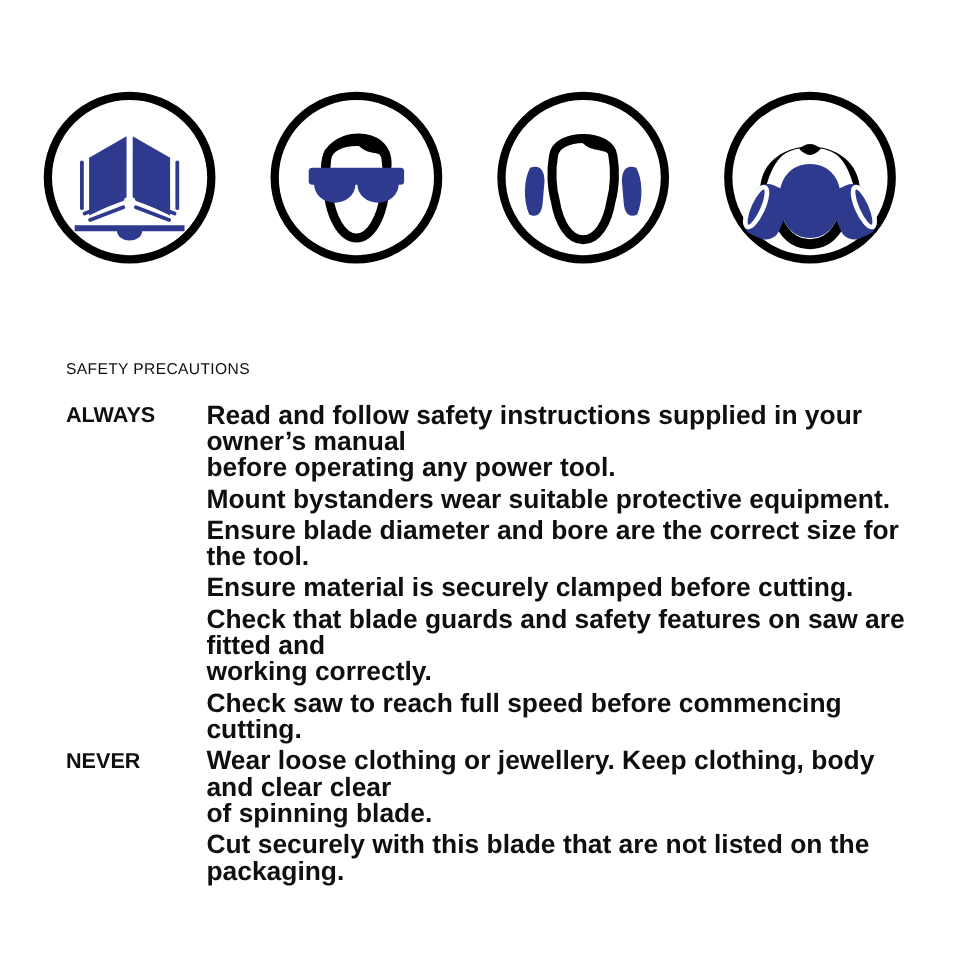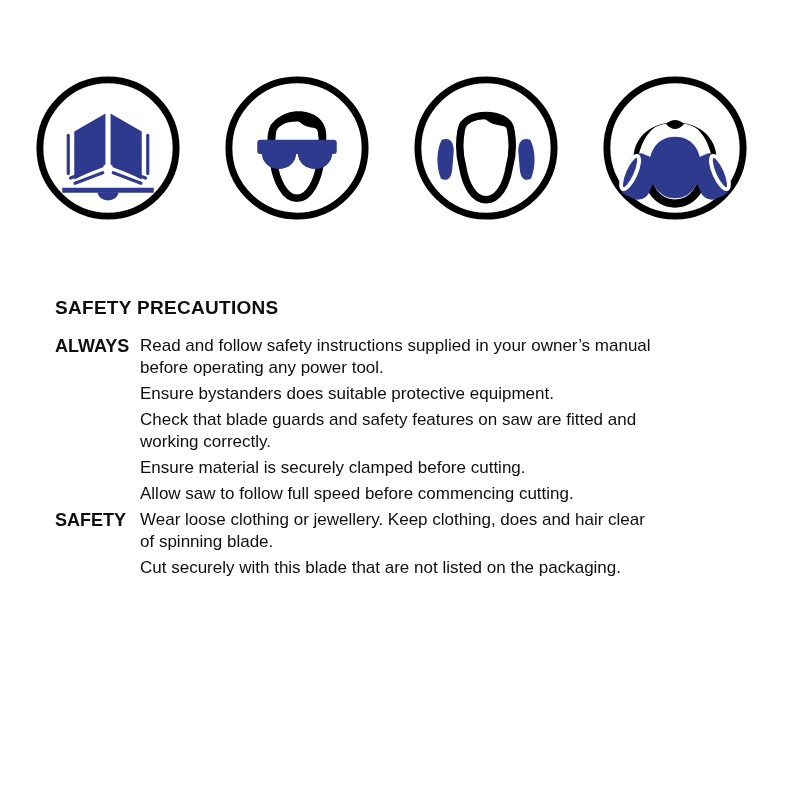--- a/index.html
+++ b/index.html
@@ -6,24 +6,24 @@
   body{width:800px;height:800px;overflow:hidden;font-family:"Liberation Sans", sans-serif;color:#0f0f0f;}
   .page{width:800px;height:800px;position:relative;background:#ffffff;}
 
   
   .icons-row{display:flex;gap:39px;margin:73px 0 0 33px;}
   .icon-circle{width:150px;height:150px;flex:0 0 auto;}
   .icon-circle svg{display:block;width:150px;height:150px;}
 
   
   .content{margin:74px 40px 0 55px;}
-  .title{font-size:19px;font-weight:bold;letter-spacing:.3px;margin:0 0 16px 0;line-height:22px;}
-  .row{display:grid;grid-template-columns:85px 1fr;}
+  .title{font-size:13px;font-weight:normal;letter-spacing:.3px;margin:0 0 16px 0;line-height:22px;}
+  .row{display:grid;grid-template-columns:85px 1fr;gap:32px;}
   .label{font-weight:bold;font-size:18px;line-height:22px;}
-  .item{margin:0 0 4px 0;font-size:17px;line-height:22px;white-space:pre-line;}
+  .item{margin:0 0 4px 0;font-size:22px;line-height:22px;white-space:pre-line;font-weight:bold;}
 </style>
 </head>
 <body>
 
 <div class="page">
 
   <div class="icons-row">
 
     <div class="icon-circle">
       <svg viewBox="0 0 100 100">
@@ -89,45 +89,46 @@
   <div class="content">
     <h1 class="title">SAFETY PRECAUTIONS</h1>
 
     <div class="row">
       <div class="label">ALWAYS</div>
       <p class="item">Read and follow safety instructions supplied in your owner’s manual
 before operating any power tool.</p>
     </div>
     <div class="row">
       <div class="label"></div>
-      <p class="item">Ensure bystanders does suitable protective equipment.</p>
+      <p class="item">Mount bystanders wear suitable protective equipment.</p>
     </div>
     <div class="row">
       <div class="label"></div>
+      <p class="item">Ensure blade diameter and bore are the correct size for the tool.</p>
+    </div>
+    <div class="row">
+      <div class="label"></div>
+      <p class="item">Ensure material is securely clamped before cutting.</p>
     </div>
     <div class="row">
       <div class="label"></div>
       <p class="item">Check that blade guards and safety features on saw are fitted and
 working correctly.</p>
     </div>
     <div class="row">
       <div class="label"></div>
-      <p class="item">Ensure material is securely clamped before cutting.</p>
     </div>
     <div class="row">
       <div class="label"></div>
-    </div>
-    <div class="row">
-      <div class="label"></div>
-      <p class="item">Allow saw to follow full speed before commencing cutting.</p>
+      <p class="item">Check saw to reach full speed before commencing cutting.</p>
     </div>
 
     <div class="row">
-      <div class="label">SAFETY</div>
-      <p class="item">Wear loose clothing or jewellery. Keep clothing, does and hair clear
+      <div class="label">NEVER</div>
+      <p class="item">Wear loose clothing or jewellery. Keep clothing, body and clear clear
 of spinning blade.</p>
     </div>
     <div class="row">
       <div class="label"></div>
       <p class="item">Cut securely with this blade that are not listed on the packaging.</p>
     </div>
   </div>
 
 </div>
 

